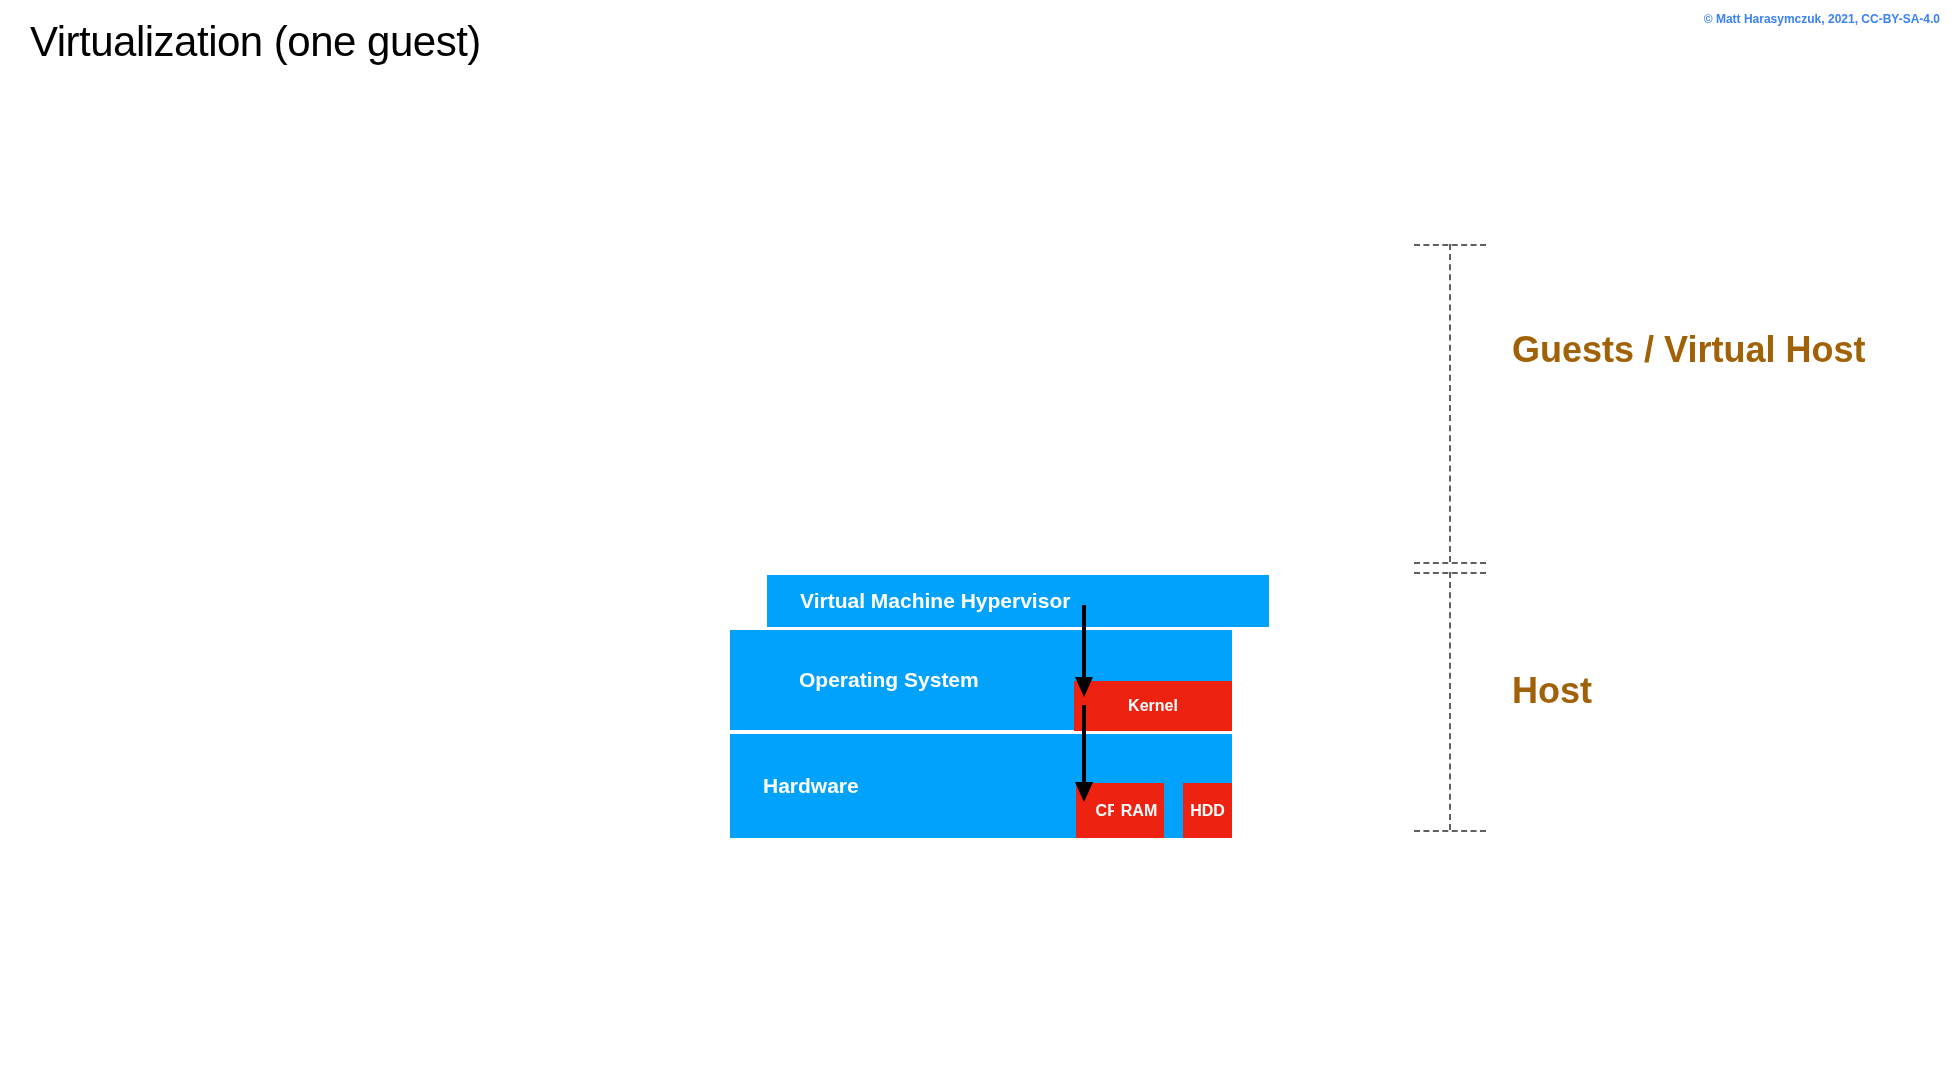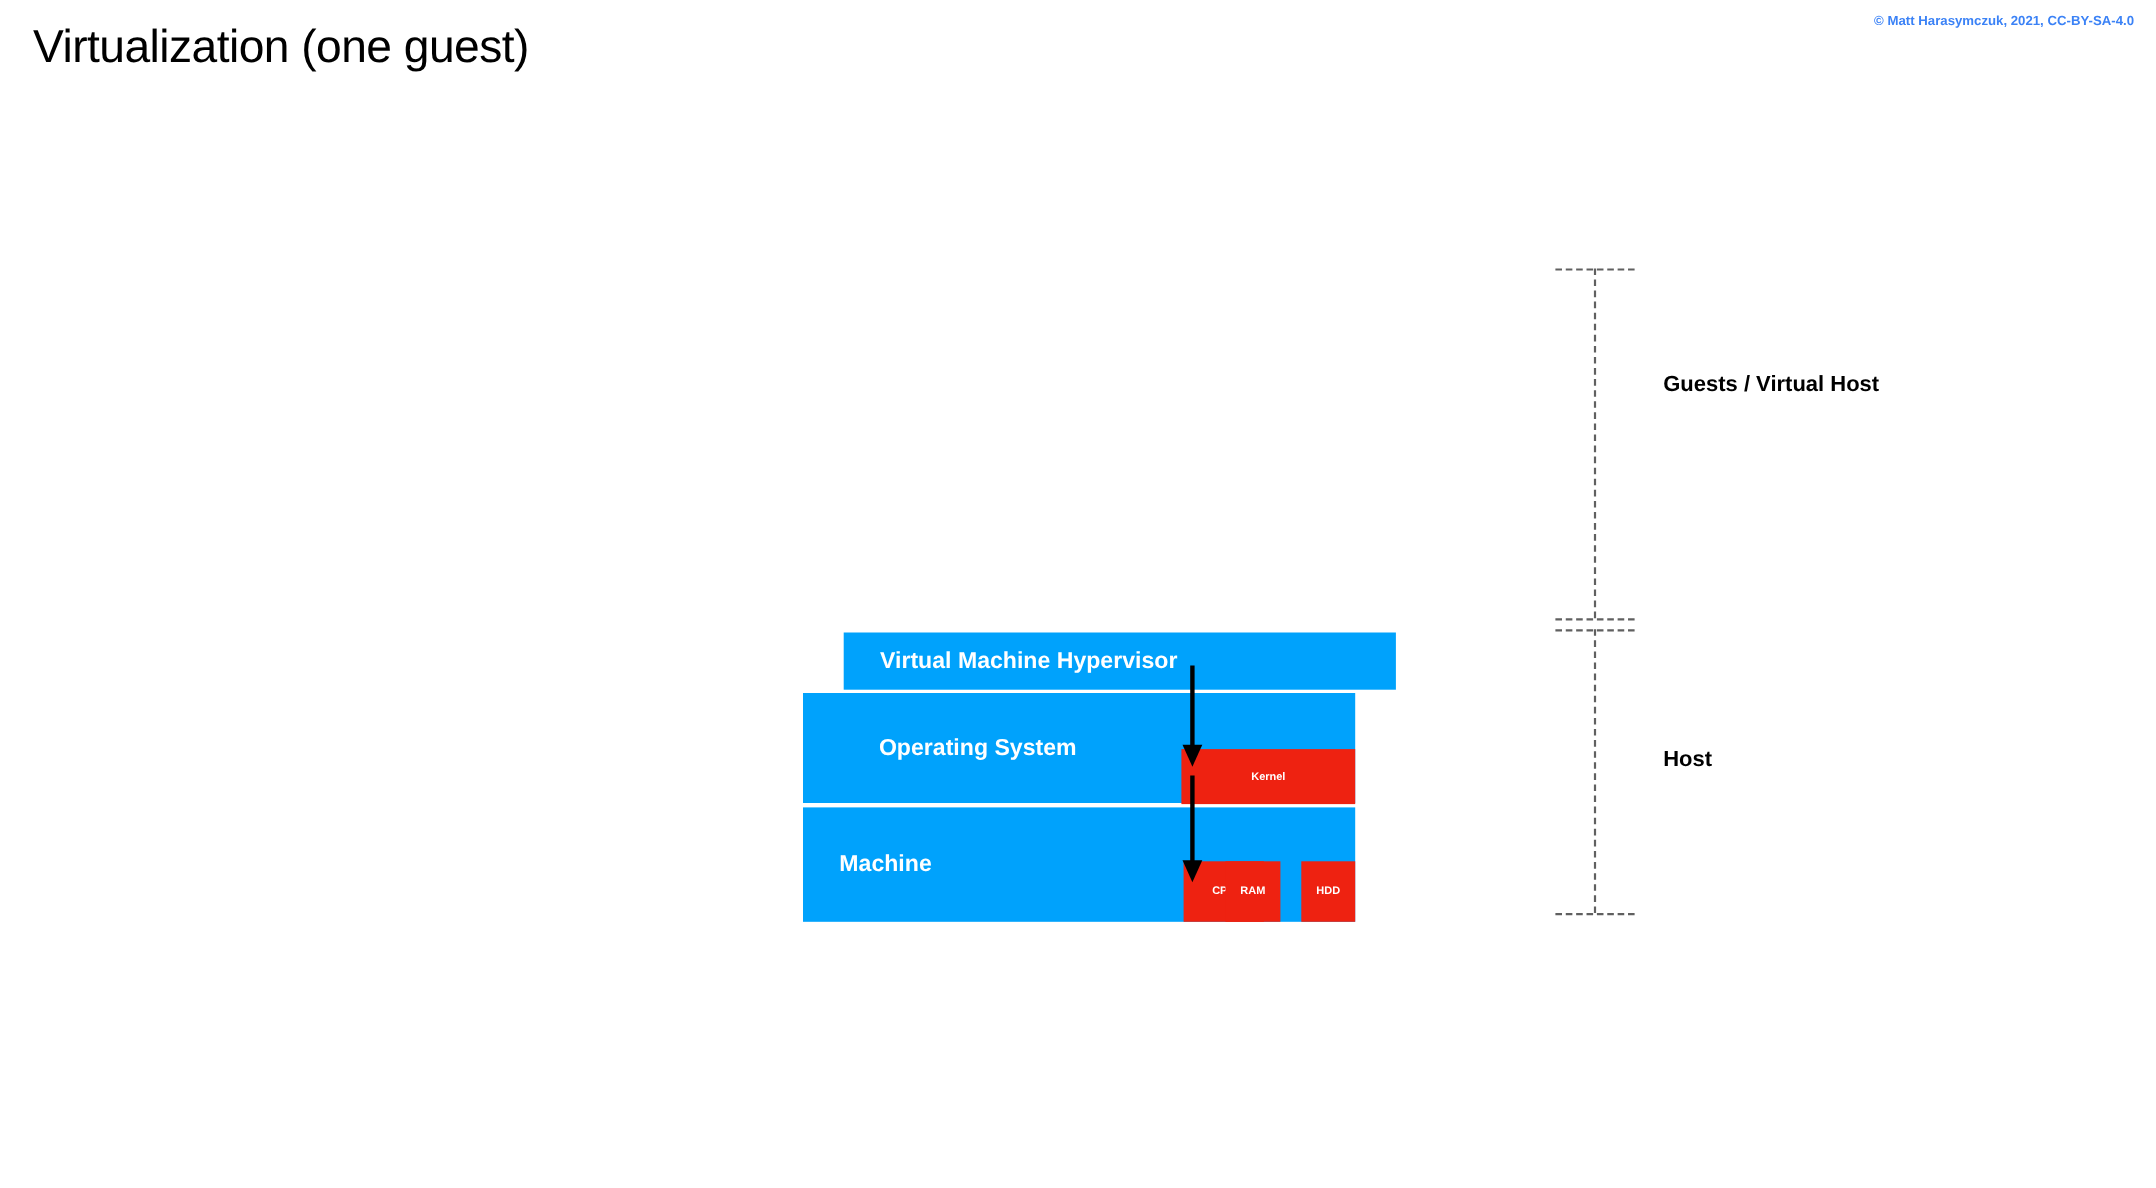--- a/index.html
+++ b/index.html
@@ -68,21 +68,21 @@
 
   #label-hypervisor { top: 26px;  }
   #label-os         { top: 50px; margin-left: 36px;  }
   #label-hardware   { top: 52px;  }
 
   
   .red-block {
     position: absolute;
     background: #ee2211;
     color: #ffffff;
-    font-size: 10px;
+    font-size: 16px;
     font-weight: bold;
     display: flex;
     align-items: center;
     justify-content: center;
     box-sizing: border-box;
   }
   #block-kernel {
     left: 344px;
     top: 106px;
     width: 158px;
@@ -124,23 +124,23 @@
   }
   #bracket-guests-top    { top: 4px;   }
   #bracket-guests-bottom { top: 322px; }
   #bracket-guests-line   { top: 4px;   height: 318px; }
   #bracket-host-top      { top: 332px; }
   #bracket-host-bottom   { top: 590px; }
   #bracket-host-line     { top: 332px; height: 258px; }
 
   .bracket-label {
     position: absolute;
-    font-size: 20px;
+    font-size: 36px;
     font-weight: bold;
-    color: #000000;
+    color: #a16207;
     white-space: nowrap;
     transform: translateY(-50%);
   }
   #label-guests { left: 1512px; top: 350px; }
   #label-host   { left: 1512px; top: 691px; }
 </style>
 </head>
 <body>
 
 <div id="slide-title">Virtualization (one guest)</div>
@@ -151,21 +151,21 @@
 
   <div class="layer" id="layer-hypervisor">
     <div class="layer-label" id="label-hypervisor">Virtual Machine Hypervisor</div>
   </div>
 
   <div class="layer" id="layer-os">
     <div class="layer-label" id="label-os">Operating System</div>
   </div>
 
   <div class="layer" id="layer-hardware">
-    <div class="layer-label" id="label-hardware">Machine</div>
+    <div class="layer-label" id="label-hardware">Hardware</div>
   </div>
 
   <div class="red-block" id="block-kernel">Kernel</div>
 
   <div class="red-block" id="block-cpu">CPU</div>
 
   <div class="red-block" id="block-ram">RAM</div>
 
   <div class="red-block" id="block-hdd">HDD</div>
 

